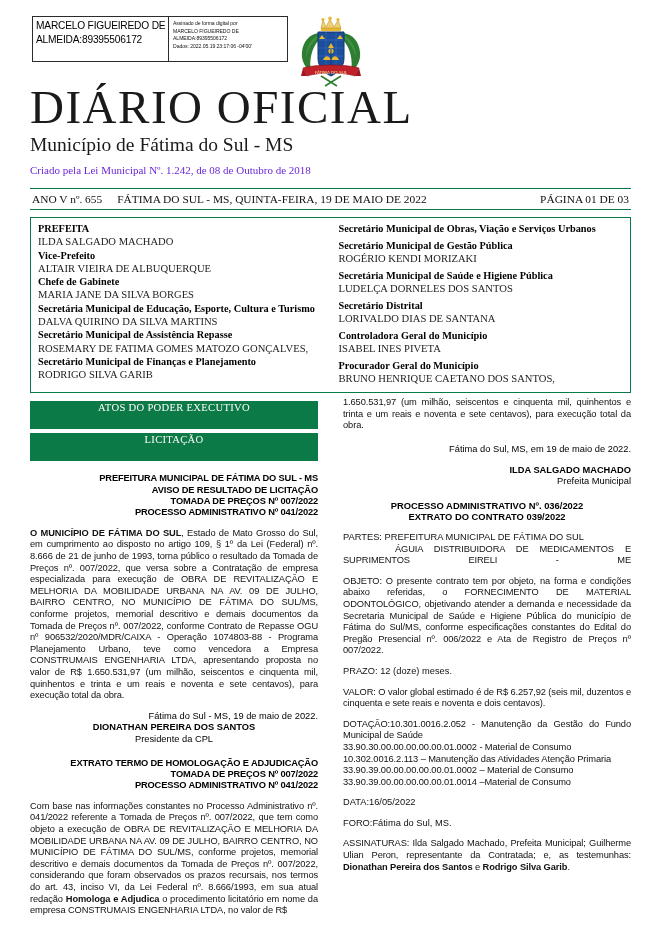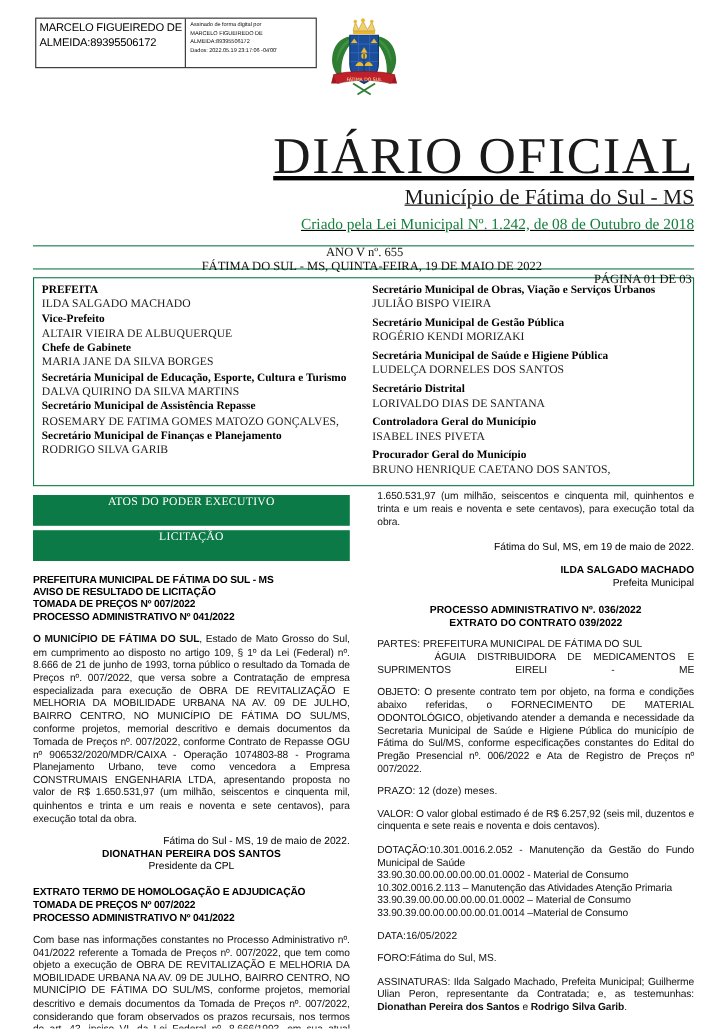--- a/index.html
+++ b/index.html
@@ -67,59 +67,57 @@
     position: absolute;
     left: 297px;
     top: 16px;
     width: 68px;
     height: 72px;
     z-index: 4;
   }
 
   
   .masthead {
-    padding-top: 117px;
-    text-align: right;
-    text-decoration: underline;
+    padding-top: 82px;
+    text-align: left;
   }
   .doTitle {
     font-family: "Liberation Serif", serif;
     font-size: 47px;
     line-height: 50px;
     letter-spacing: 1.5px;
     font-weight: 400;
     color: #1a1a1a;
   }
   .doSub {
     font-family: "Liberation Serif", serif;
     font-size: 19.5px;
     line-height: 23px;
     margin-top: 1px;
     color: #1a1a1a;
   }
   .doLaw {
     font-family: "Liberation Serif", serif;
-    font-size: 14px;
+    font-size: 11px;
     line-height: 18px;
     margin-top: 5px;
-    color: #15803d;
+    color: #6d28d9;
   }
 
   
   .edbar {
     margin-top: 9px;
     border-top: 1.6px solid #0c7a46;
     border-bottom: 1.6px solid #0c7a46;
     height: 20px;
     display: flex;
     align-items: center;
     font-family: "Liberation Serif", serif;
     font-size: 11.4px;
     color: #111;
-    flex-direction: column;
   }
   .edbar .ed-ano { padding-left: 2px; white-space: nowrap; }
   .edbar .ed-mid { padding-left: 15px; white-space: nowrap; }
   .edbar .ed-pag { margin-left: auto; padding-right: 2px; white-space: nowrap; }
 
   
   .officials {
     margin-top: 7px;
     border: 1.4px solid #0c7a46;
     display: flex;
@@ -169,21 +167,21 @@
     margin-top: 4px;
     align-items: flex-start;
   }
   .col {
     width: 288px;
     box-sizing: border-box;
   }
   .col.left { margin-right: 25px; }
 
   .ctr-head {
-    text-align: left;
+    text-align: right;
     font-family: "Liberation Sans", sans-serif;
     font-size: 9.3px;
     line-height: 11.4px;
     font-weight: bold;
     letter-spacing: -0.15px;
   }
   .para {
     font-family: "Liberation Sans", sans-serif;
     font-size: 9.3px;
     line-height: 11.6px;
@@ -318,21 +316,20 @@
       <div class="orole">Secretária Municipal de Educação, Esporte, Cultura e Turismo</div>
       <div class="oname">DALVA QUIRINO DA SILVA MARTINS</div>
       <div class="orole">Secretário Municipal de Assistência Repasse</div>
       <div class="oname">ROSEMARY DE FATIMA GOMES MATOZO GONÇALVES,</div>
       <div class="orole">Secretário Municipal de Finanças e Planejamento</div>
       <div class="oname">RODRIGO SILVA GARIB</div>
     </div>
     <div class="ocol right">
       <div class="pair">
         <div class="orole">Secretário Municipal de Obras, Viação e Serviços Urbanos</div>
-        <div class="oname">JULIÃO BISPO VIEIRA</div>
       </div>
       <div class="pair">
         <div class="orole">Secretário Municipal de Gestão Pública</div>
         <div class="oname">ROGÉRIO KENDI MORIZAKI</div>
       </div>
       <div class="pair">
         <div class="orole">Secretária Municipal de Saúde e Higiene Pública</div>
         <div class="oname">LUDELÇA DORNELES DOS SANTOS</div>
       </div>
       <div class="pair">

